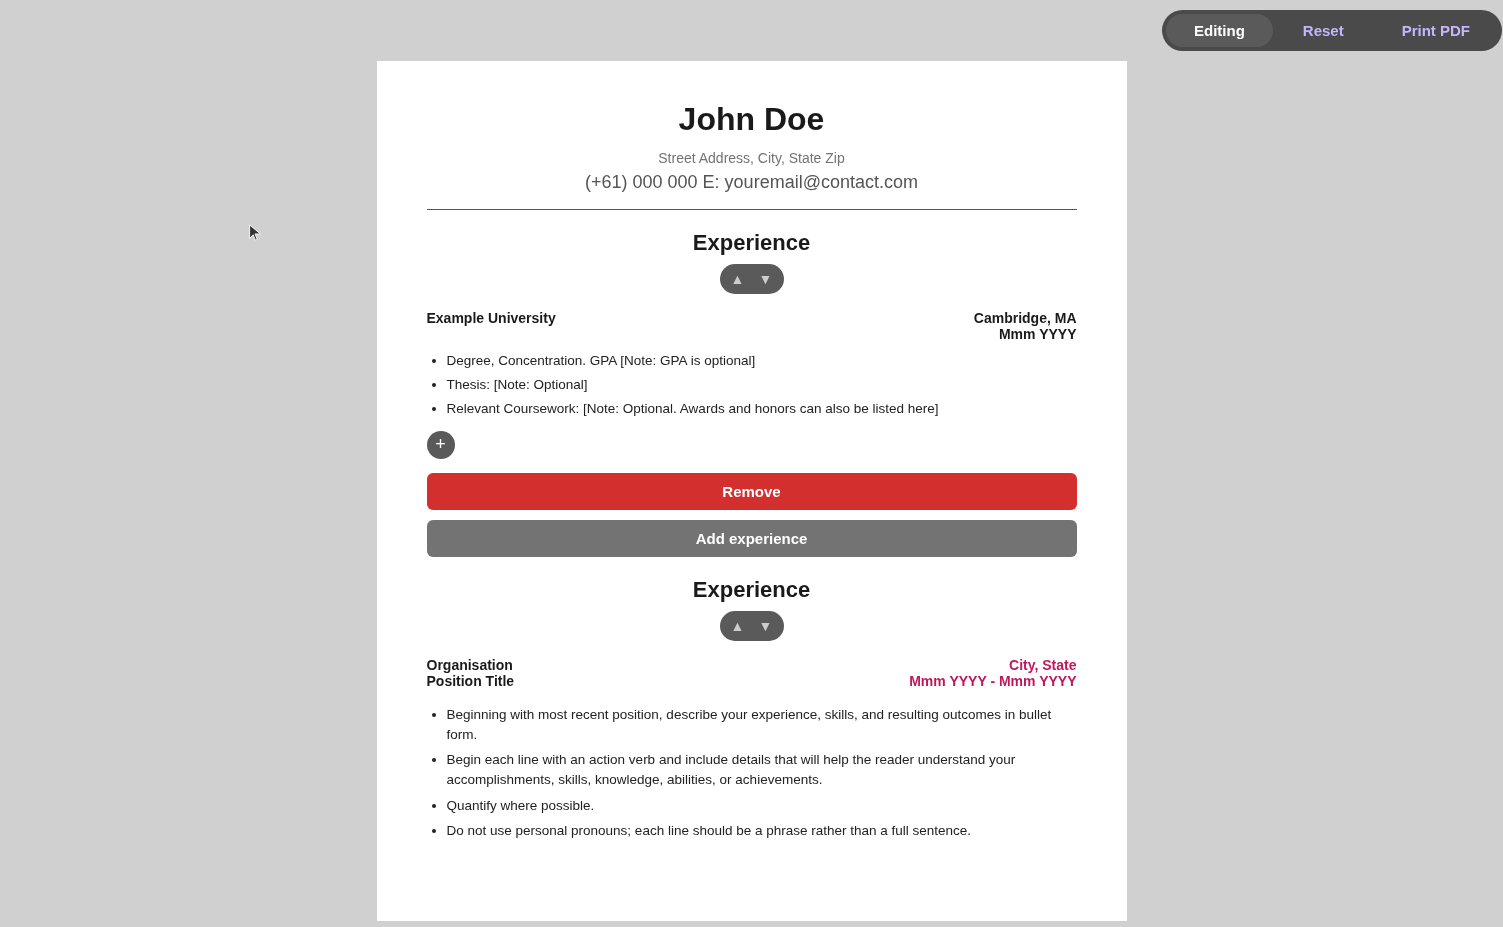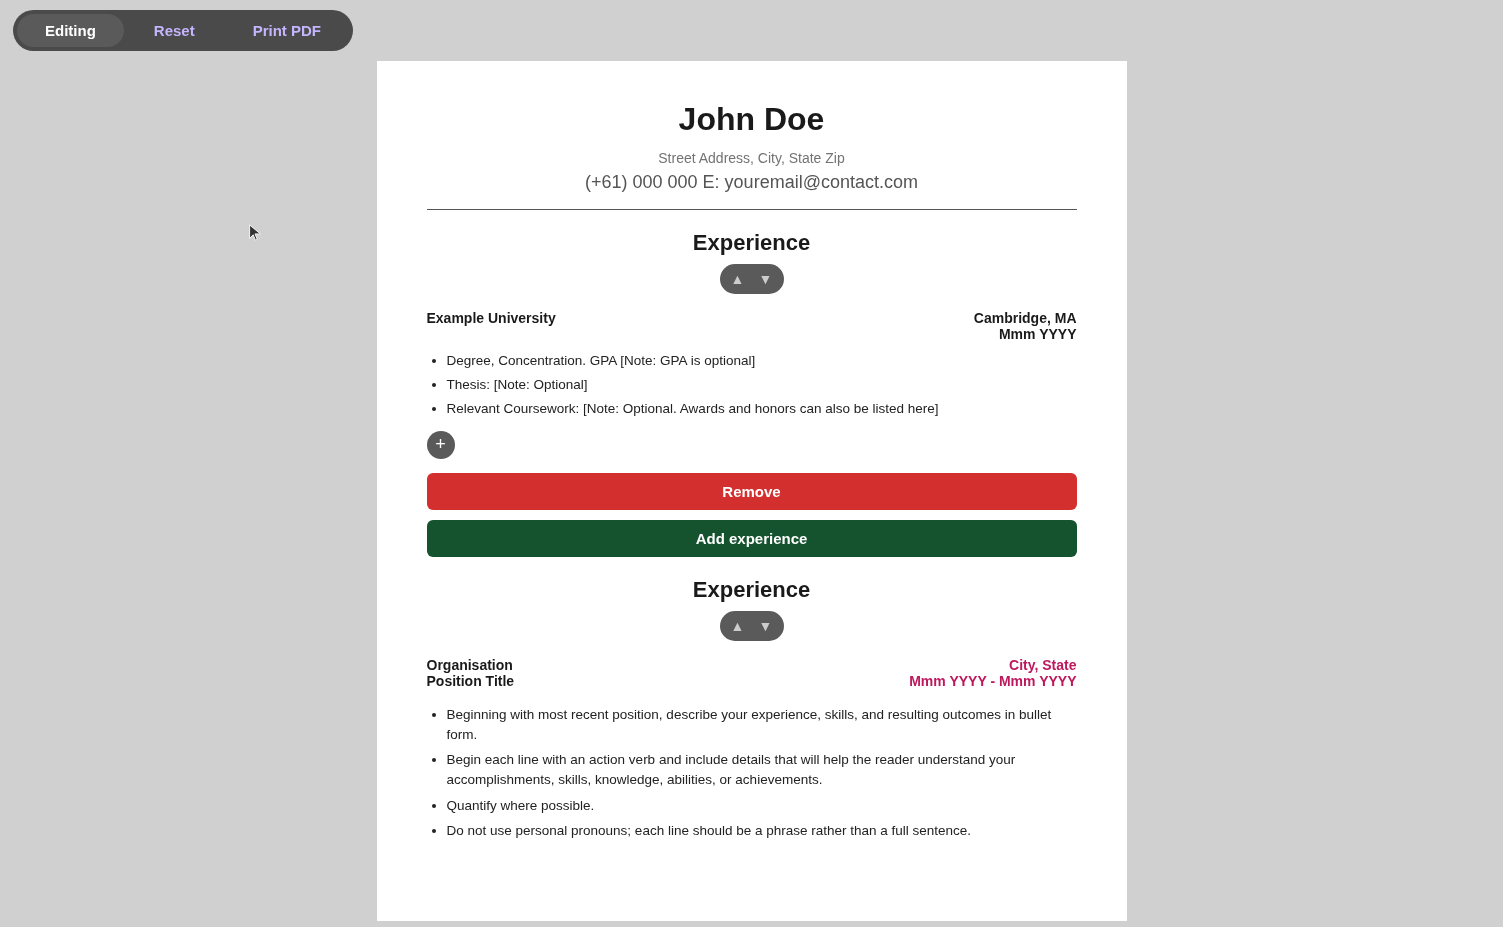--- a/index.html
+++ b/index.html
@@ -10,23 +10,23 @@
 
     body {
       background-color: #d0d0d0;
       font-family: Arial, sans-serif;
       min-height: 927px;
       position: relative;
     }
 
     .toolbar {
       display: flex;
-      justify-content: flex-start;
+      justify-content: flex-end;
       gap: 0;
-      padding: 10px 13px;
+      padding: 10px 1px;
       position: relative;
       z-index: 10;
     }
 
     .toolbar-group {
       display: flex;
       background-color: #4a4a4a;
       border-radius: 30px;
       overflow: hidden;
       padding: 4px;
@@ -179,21 +179,21 @@
       border-radius: 6px;
       font-size: 15px;
       font-weight: 600;
       cursor: pointer;
       margin-bottom: 10px;
     }
 
     .add-experience-btn {
       width: 100%;
       padding: 10px;
-      background-color: #14532d;
+      background-color: #737373;
       color: #fff;
       border: none;
       border-radius: 6px;
       font-size: 15px;
       font-weight: 600;
       cursor: pointer;
       margin-bottom: 20px;
     }
 
     .exp-header-row {

